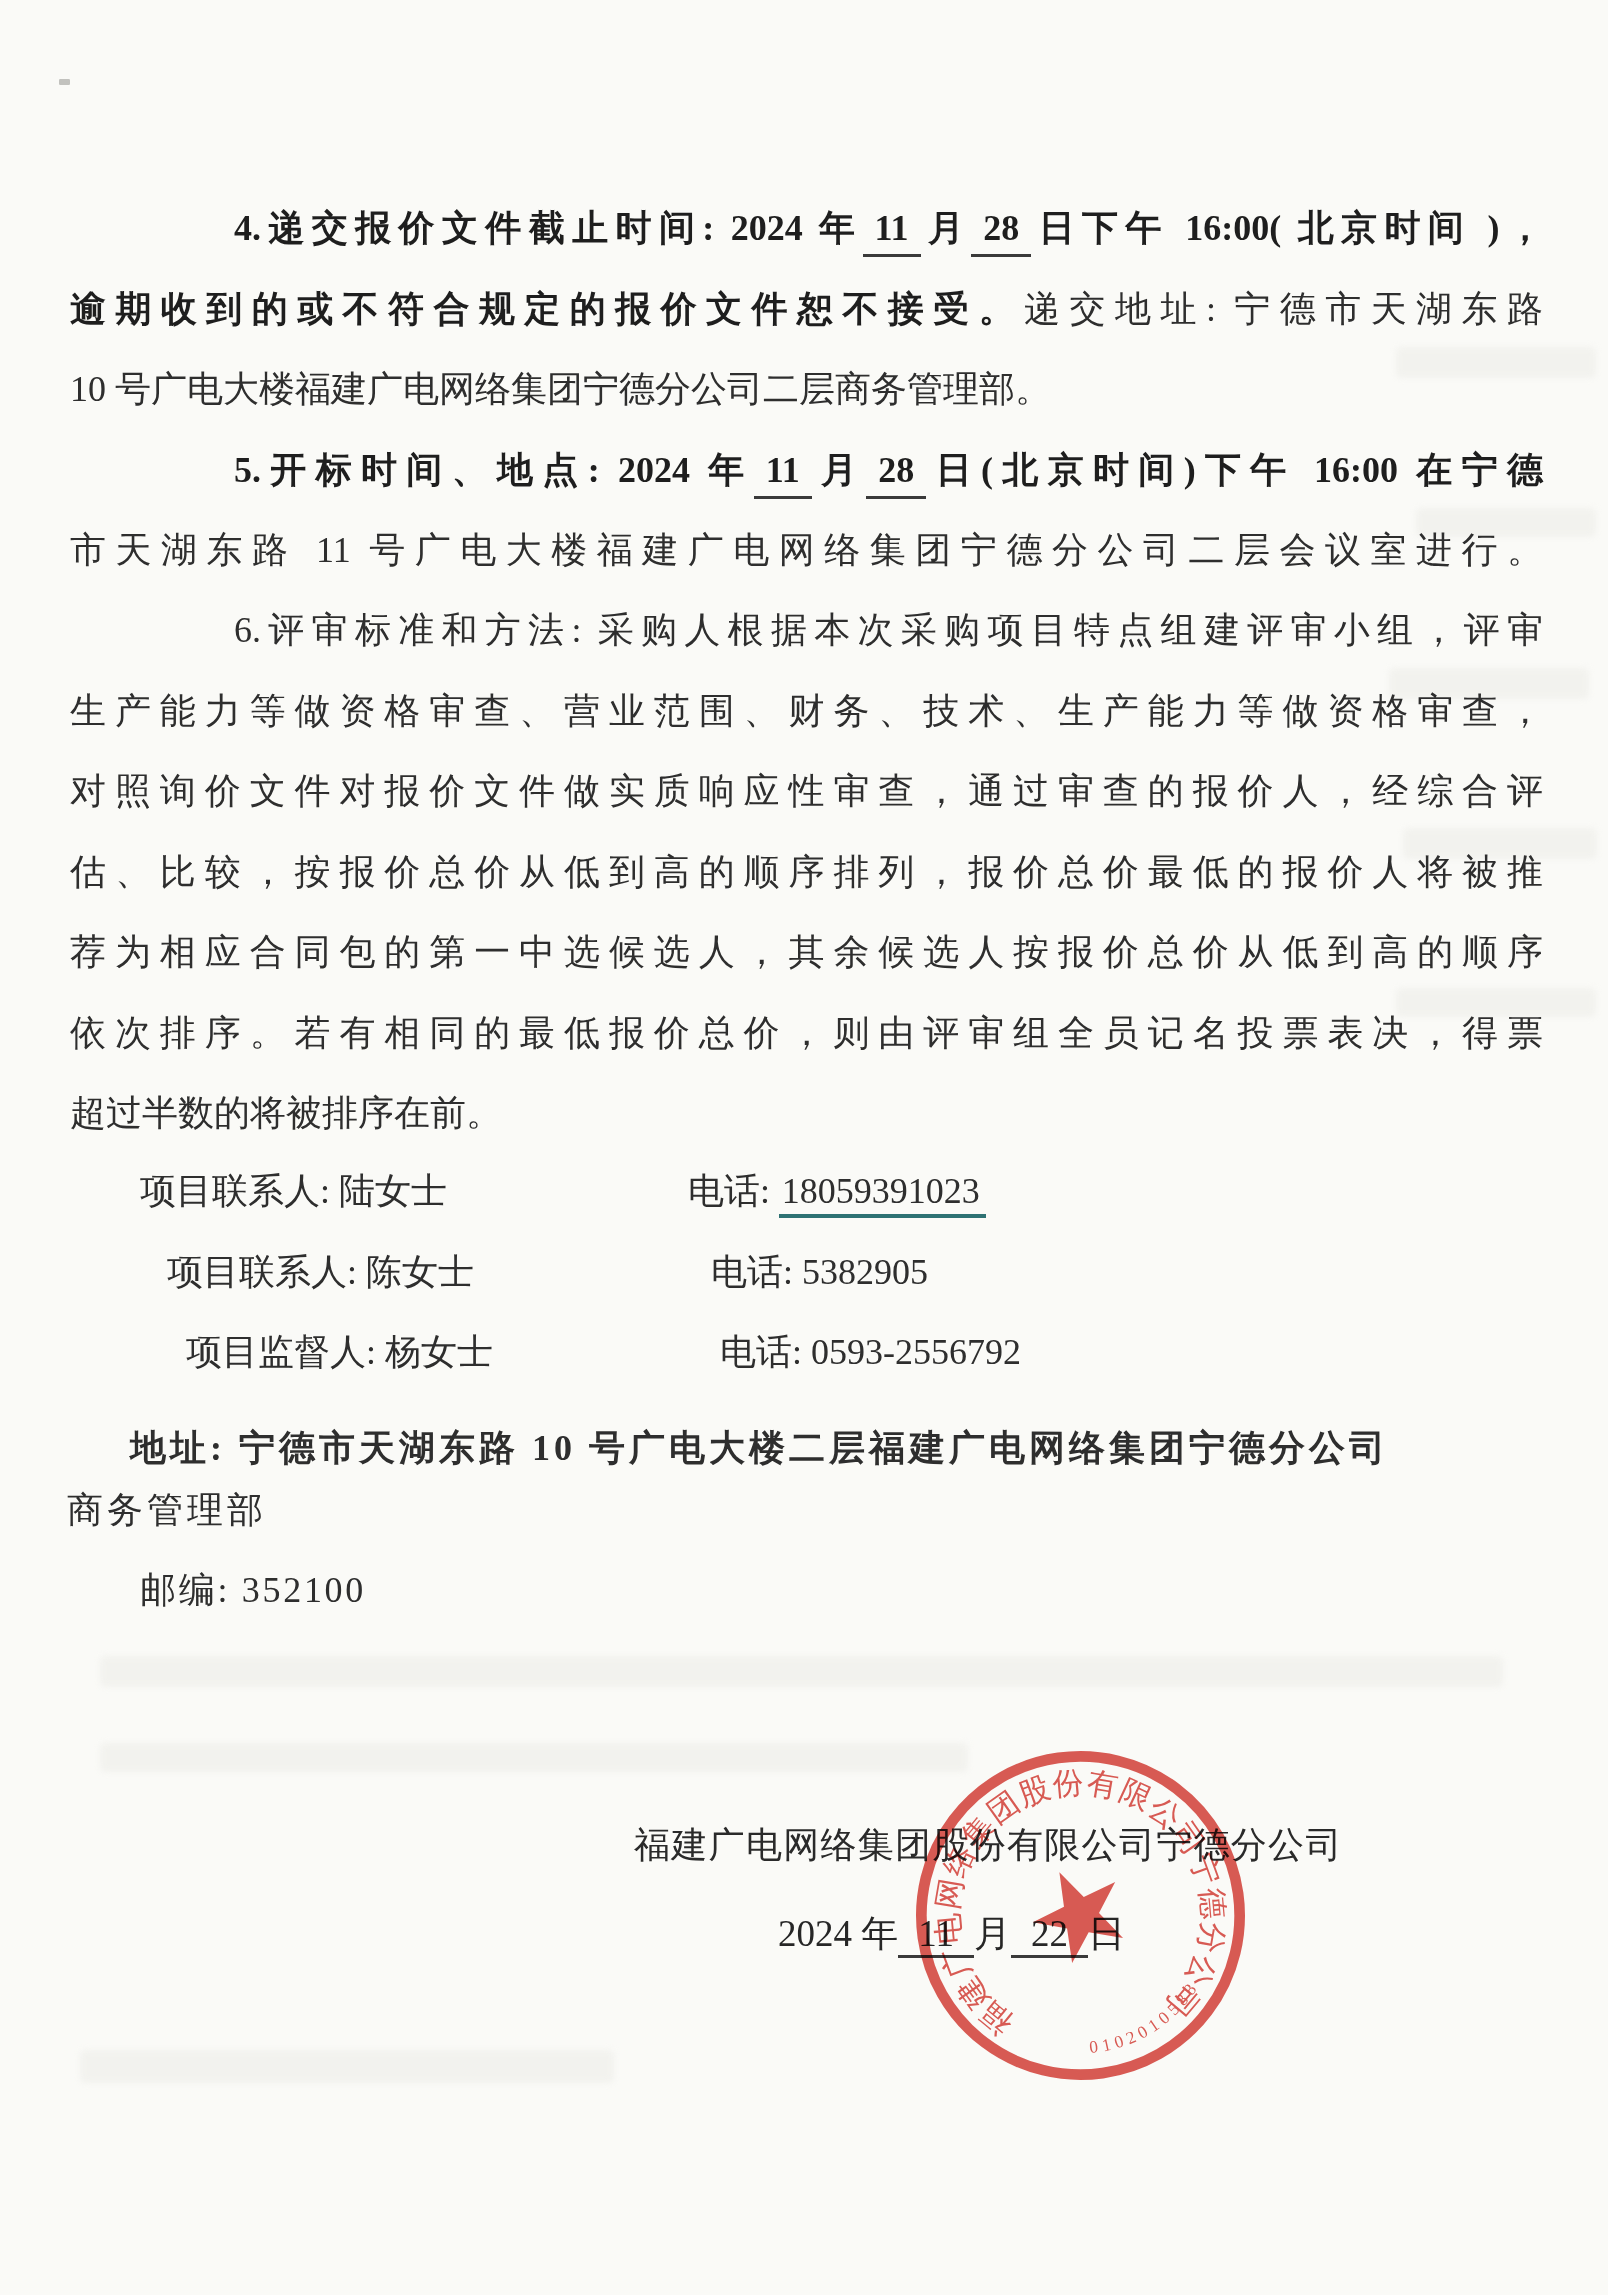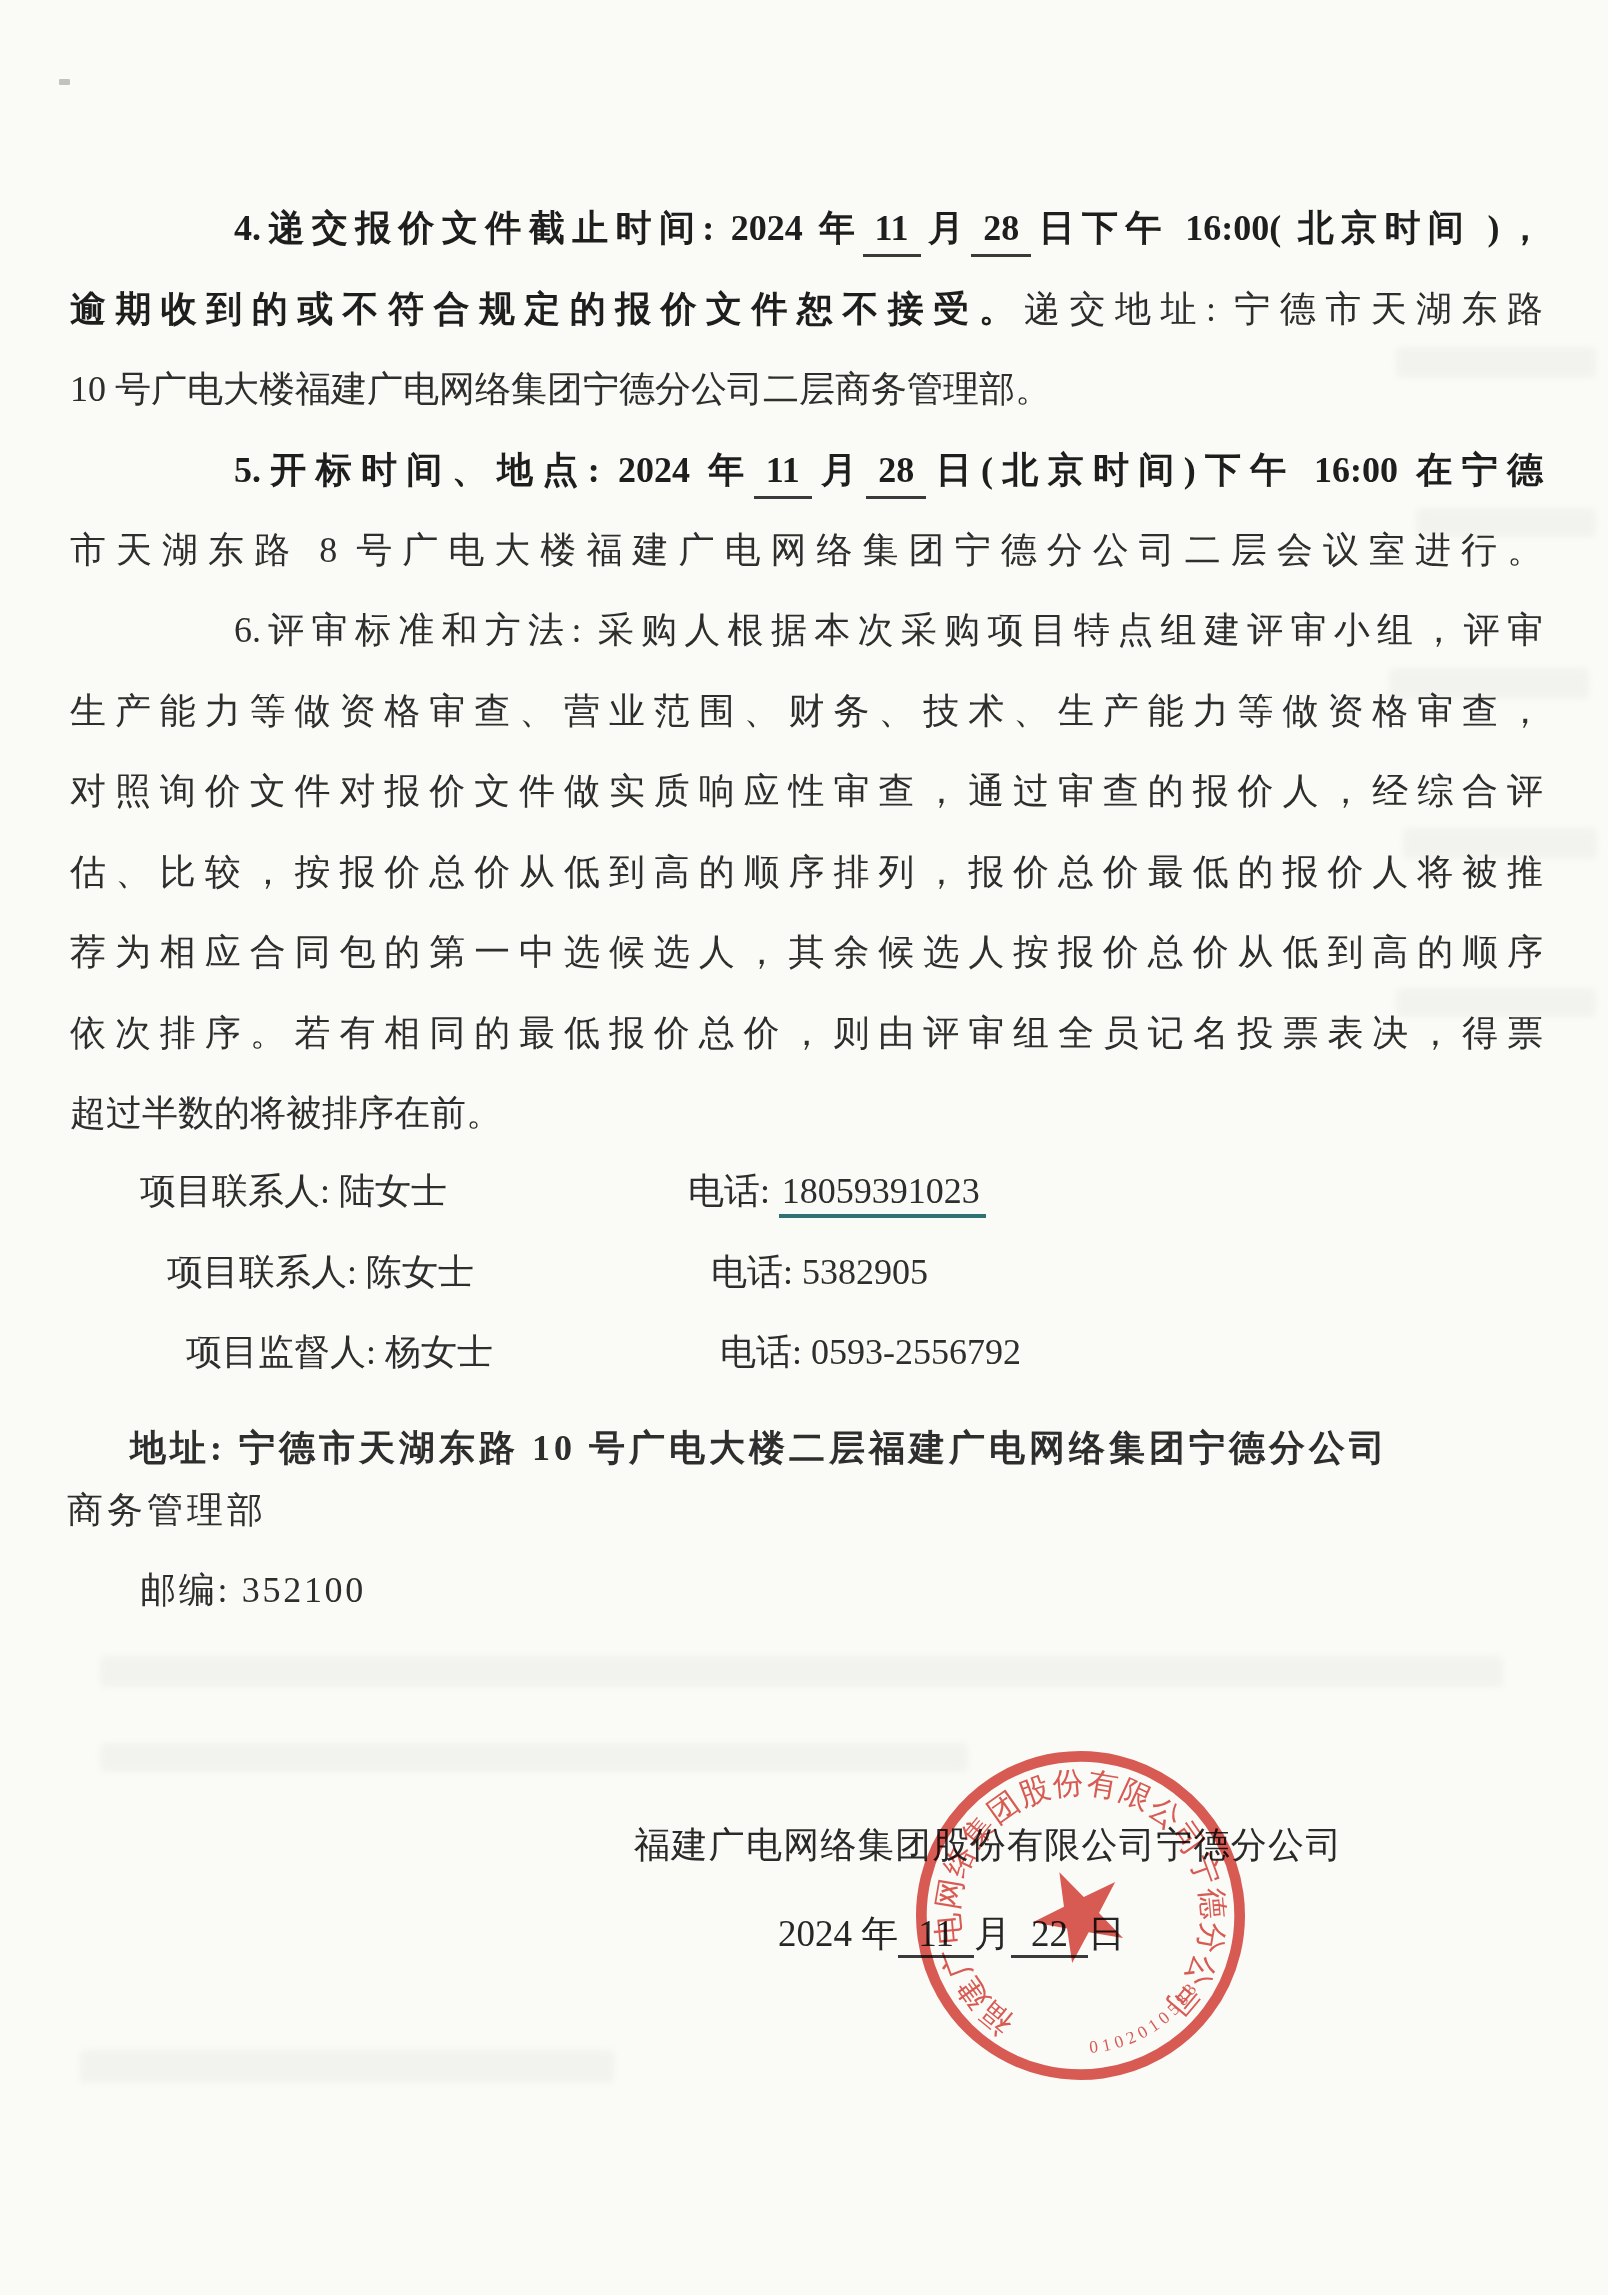--- a/index.html
+++ b/index.html
@@ -83,21 +83,21 @@
   <div class="line just l1">
     <span class="b">逾期收到的或不符合规定的报价文件恕不接受。</span><span>递交地址: 宁德市天湖东路</span>
   </div>
 
   <div class="line l2">10 号广电大楼福建广电网络集团宁德分公司二层商务管理部。</div>
 
   <div class="line just b l3">
     <span>5.开标时间、地点: 2024 年</span><span class="blank">11</span><span>月</span><span class="blank">28</span><span>日(北京时间)下午 16:00 在宁德</span>
   </div>
 
-  <div class="line just l4">市天湖东路 8 号广电大楼福建广电网络集团宁德分公司二层会议室进行。</div>
+  <div class="line just l4">市天湖东路 11 号广电大楼福建广电网络集团宁德分公司二层会议室进行。</div>
 
   <div class="line just l5">6.评审标准和方法: 采购人根据本次采购项目特点组建评审小组，评审</div>
   <div class="line just l6">生产能力等做资格审查、营业范围、财务、技术、生产能力等做资格审查，</div>
   <div class="line just l8">估、比较，按报价总价从低到高的顺序排列，报价总价最低的报价人将被推</div>
   <div class="line just l7">对照询价文件对报价文件做实质响应性审查，通过审查的报价人，经综合评</div>
   <div class="line just l9">荐为相应合同包的第一中选候选人，其余候选人按报价总价从低到高的顺序</div>
   <div class="line just l10">依次排序。若有相同的最低报价总价，则由评审组全员记名投票表决，得票</div>
   <div class="line l11">超过半数的将被排序在前。</div>
 
   <div class="crow c0">

